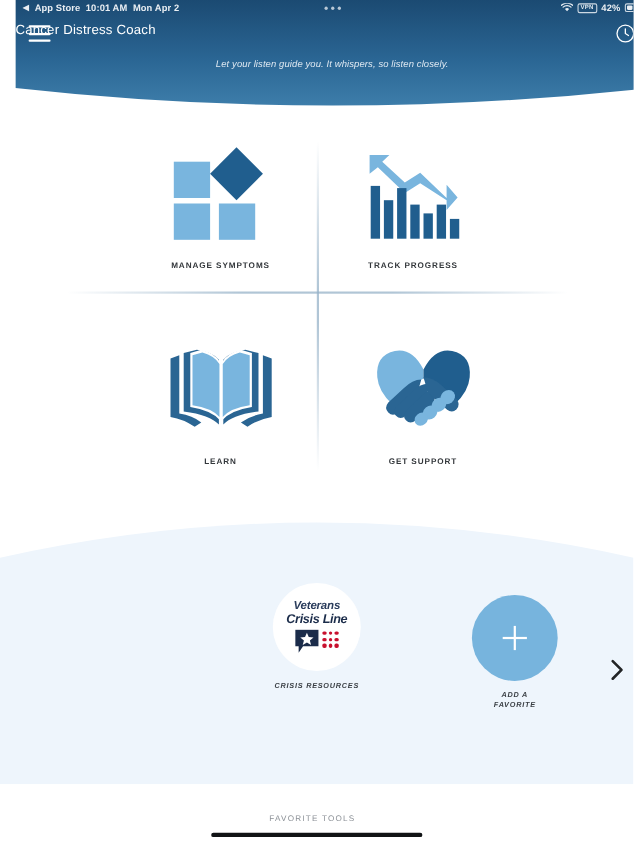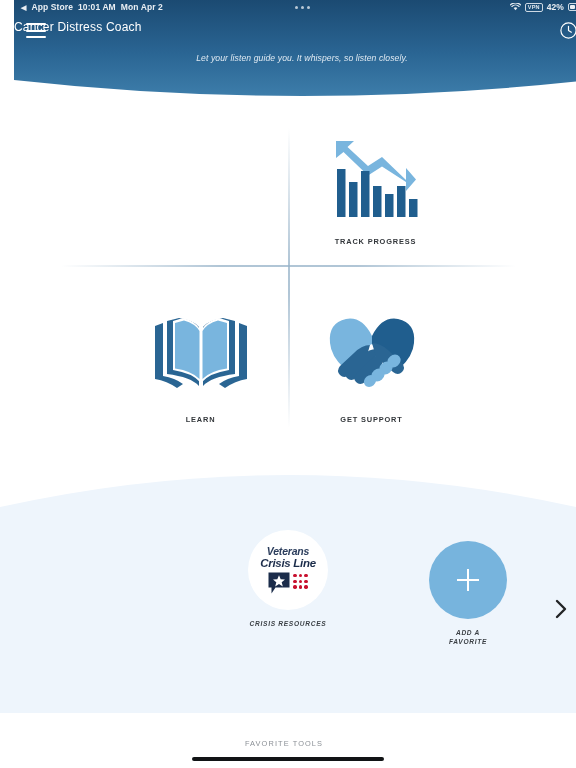--- a/index.html
+++ b/index.html
@@ -56,21 +56,21 @@
   .divider-v { position: absolute; left: 175px; top: 0; width: 2px; height: 300px;
     background: linear-gradient(to bottom, rgba(160,185,205,0) 0%, rgba(150,178,200,.75) 45%, rgba(150,178,200,.75) 55%, rgba(160,185,205,0) 100%); }
   .divider-h { position: absolute; top: 137px; left: -52px; width: 455px; height: 1.5px;
     background: linear-gradient(to right, rgba(160,185,205,0) 0%, rgba(150,178,200,.75) 35%, rgba(150,178,200,.75) 65%, rgba(160,185,205,0) 100%); }
 
   .cell { position: absolute; width: 175px; height: 150px; display: flex;
           flex-direction: column; align-items: center; cursor: pointer; }
   .cell.tl { left: 0;   top: 0; }
   .cell.tr { left: 175px; top: 0; }
   .cell.bl { left: 0;   top: 178px; }
-  .cell.br { left: 171px; top: 178px; }
+  .cell.br { left: 184px; top: 178px; }
   .cell-icon { height: 95px; display: flex; align-items: center; justify-content: center; }
   .cell-label {
     margin-top: 14px; font-size: 7.4px; font-weight: 700; color: #33373b;
     letter-spacing: .85px; text-align: center;
   }
 
   
   .fav-panel { position: absolute; top: 455px; left: 0; width: 576px; height: 258px; }
   .fav-bg { position: absolute; top: 0; left: 0; }
   .fav-items { position: absolute; top: 75px; left: 0; width: 576px; height: 130px; font-style: italic; }
@@ -167,20 +167,31 @@
 
     <div class="quote">
       <div>Let your listen guide you. It whispers, so listen closely.</div>
     </div>
   </div>
 
   <div class="grid">
     <div class="divider-v"></div>
     <div class="divider-h"></div>
 
+    <div class="cell tl">
+      <div class="cell-icon">
+        <svg width="92" height="86" viewBox="0 0 92 86">
+          <rect x="3" y="14" width="33" height="33" fill="#79b5de"></rect>
+          <rect x="3" y="52" width="33" height="33" fill="#79b5de"></rect>
+          <rect x="44" y="52" width="33" height="33" fill="#79b5de"></rect>
+          <rect x="43" y="8" width="34" height="34" fill="#205e8e" transform="rotate(45 60 25)"></rect>
+        </svg>
+      </div>
+      <div class="cell-label">MANAGE SYMPTOMS</div>
+    </div>
 
     <div class="cell tr">
       <div class="cell-icon">
         <svg width="92" height="86" viewBox="0 0 92 86">
           <path d="M6 8 L24 8 L17.5 14 L38 33 L52 24 L76 47 L76 35 L86 46.5 L76 58 L76 49 L52 33.5 L38 42.5 L13.5 19 L6 25 Z" fill="#79b5de"></path>
           <rect x="7" y="36" width="8.5" height="48" fill="#205e8e"></rect>
           <rect x="19" y="49" width="8.5" height="35" fill="#205e8e"></rect>
           <rect x="31" y="38" width="8.5" height="46" fill="#205e8e"></rect>
           <rect x="43" y="53" width="8.5" height="31" fill="#205e8e"></rect>
           <rect x="55" y="61" width="8.5" height="23" fill="#205e8e"></rect>

